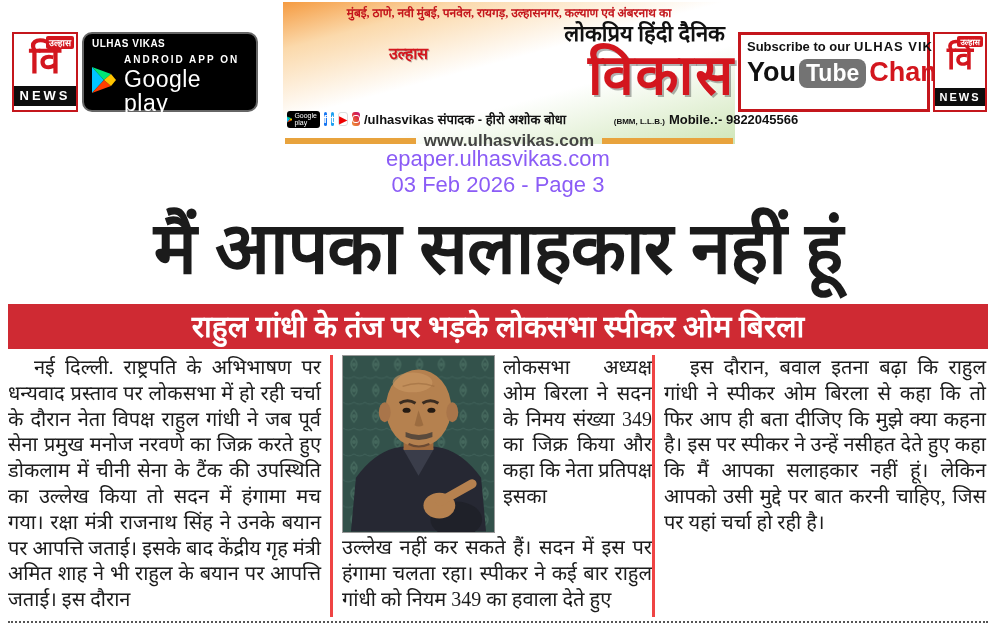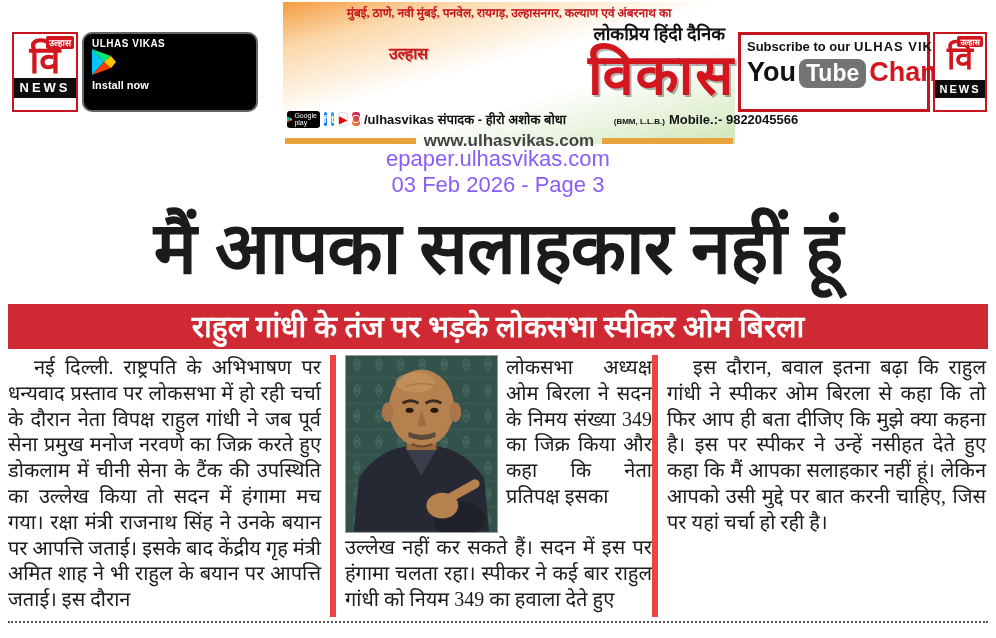--- a/index.html
+++ b/index.html
@@ -11,35 +11,35 @@
   .sans{ font-family:"Liberation Sans","DejaVu Sans",sans-serif; }
 
   
   .header{ position:relative; height:146px; }
 
   
   .badge-left{ position:absolute; left:12px; top:32px; display:flex; align-items:stretch; height:80px; }
   .logo-unit{ width:66px; background:#fff; border:2px solid #c4161c; position:relative; }
   .logo-unit .vi{ display:block; text-align:center; font-size:38px; line-height:52px; font-weight:bold; color:#d3161e; }
   .logo-unit .ulhas-tag{ position:absolute; top:2px; right:2px; background:#d3161e; color:#fff; font-size:9px; font-weight:bold; padding:0 3px; border-radius:2px; }
-  .logo-unit .news-bar{ position:absolute; left:0; right:0; bottom:12px; background:#0d0d0d; color:#fff; font-weight:bold; font-size:13px; letter-spacing:3px; text-align:center; line-height:20px; }
+  .logo-unit .news-bar{ position:absolute; left:0; right:0; bottom:4px; background:#0d0d0d; color:#fff; font-weight:bold; font-size:13px; letter-spacing:3px; text-align:center; line-height:20px; }
   .app-badge{ width:176px; background:#000; border:2px solid #666; border-radius:10px; color:#fff; padding:4px 8px 4px 8px; position:relative; margin-left:4px; }
   .app-badge .brand{ font-size:10px; font-weight:bold; letter-spacing:.5px; }
   .app-badge .row{ display:flex; align-items:center; gap:8px; }
   .app-badge .play-tri{ flex:0 0 auto; }
   .app-badge .lines{ flex:1; }
   .app-badge .android{ font-size:10px; font-weight:bold; letter-spacing:2px; }
   .app-badge .gplay{ font-size:23px; line-height:24px; letter-spacing:.5px; }
   .app-badge .install{ font-size:11px; font-weight:bold; }
 
   
   .masthead{ position:absolute; left:283px; top:2px; width:452px; height:142px;
     background:linear-gradient(165deg,#f59b41 0%,#fbd9ab 18%,#ffffff 45%,#ffffff 62%,#cfe6b8 100%); }
   .cities{ font-size:12px; line-height:17px; font-weight:bold; color:#c4161c; text-align:center; white-space:nowrap; overflow:hidden; padding-top:3px; }
-  .tagline{ font-size:18px; line-height:24px; font-weight:bold; color:#111; text-align:right; padding-right:10px; }
+  .tagline{ font-size:22px; line-height:24px; font-weight:bold; color:#111; text-align:right; padding-right:10px; }
   .biglogo{ position:relative; height:62px; }
   .biglogo .main{ display:block; text-align:right; font-size:56px; line-height:58px; font-weight:700; color:#d3161e; letter-spacing:2px; text-shadow:2px 2px 0 rgba(0,0,0,.3), 0 0 2px #fff; }
   .biglogo .small{ position:absolute; left:106px; top:-4px; font-size:16px; font-weight:bold; color:#d3161e; text-shadow:1px 1px 0 rgba(0,0,0,.25); }
   .social-row{ display:flex; align-items:center; gap:4px; padding:2px 4px 0 4px; }
   .mini-play{ width:58px; height:17px; background:#000; border-radius:3px; color:#fff; font-size:7px; display:flex; align-items:center; justify-content:center; gap:2px; }
   .sicon{ width:14px; height:14px; border-radius:3px; display:flex; align-items:center; justify-content:center; color:#fff; font-size:10px; font-weight:bold; font-family:"Liberation Sans",sans-serif; }
   .sicon.fb{ background:#1877f2; }
   .sicon.tw{ background:#1da1f2; }
   .sicon.yt{ background:#fff; color:#e00; border:1px solid #ddd; }
   .sicon.ig{ background:linear-gradient(45deg,#f09433,#e6683c,#dc2743,#bc1888); }
@@ -71,21 +71,21 @@
   
   .headline{ text-align:center; font-weight:900; font-size:72px; line-height:100px; color:#1b1b1b; letter-spacing:-1px; }
 
   .subheadline{ margin:6px 8px 0 8px; height:45px; background:#cf2a33; color:#ffffff; text-align:center;
     font-weight:bold; font-size:30px; line-height:45px; }
 
   
   .article{ margin:6px 8px 0 8px; display:grid; grid-template-columns:322px 322px 1fr; height:268px;
     border-bottom:2px dotted #555; padding-bottom:4px; }
   .col{ font-size:20px; line-height:25.8px; text-align:justify; overflow:hidden; }
-  .col + .col{ border-left:6px solid #ef4444; padding-left:9px; }
+  .col + .col{ border-left:3px solid #ef4444; padding-left:9px; }
   .col1{ padding-right:9px; }
   .dateline{ font-weight:normal; }
   .indent{ text-indent:26px; }
   .photo-row{ display:flex; gap:8px; }
   .photo{ flex:0 0 153px; height:178px; border:1px solid #9a9a9a; background:#33524b; }
   .photo svg{ display:block; }
   .beside{ flex:1; }
   .below{ margin-top:2px; }
   .col3{ padding-right:2px; }
 </style>
@@ -103,20 +103,24 @@
     <div class="app-badge sans">
       <div class="brand">ULHAS VIKAS</div>
       <div class="row">
         <span class="play-tri">
           <svg width="24" height="26" viewBox="0 0 24 26">
             <polygon points="0,0 12,13 0,26" fill="#00c4ff"></polygon>
             <polygon points="0,0 12,13 19,7" fill="#00e676"></polygon>
             <polygon points="0,26 12,13 19,19" fill="#ff3d00"></polygon>
             <polygon points="19,7 24,13 19,19 12,13" fill="#ffc400"></polygon>
           </svg>
+        </span>
+        <span class="lines">
+          <span class="android">ANDROID APP ON</span><br>
+          <span class="gplay">Google play</span>
         </span>
       </div>
       <div class="install">Install now</div>
     </div>
   </div>
 
   <div class="masthead">
     <div class="cities">मुंबई, ठाणे, नवी मुंबई, पनवेल, रायगड़, उल्हासनगर, कल्याण एवं अंबरनाथ का</div>
     <div class="tagline">लोकप्रिय हिंदी दैनिक</div>
     <div class="biglogo">

